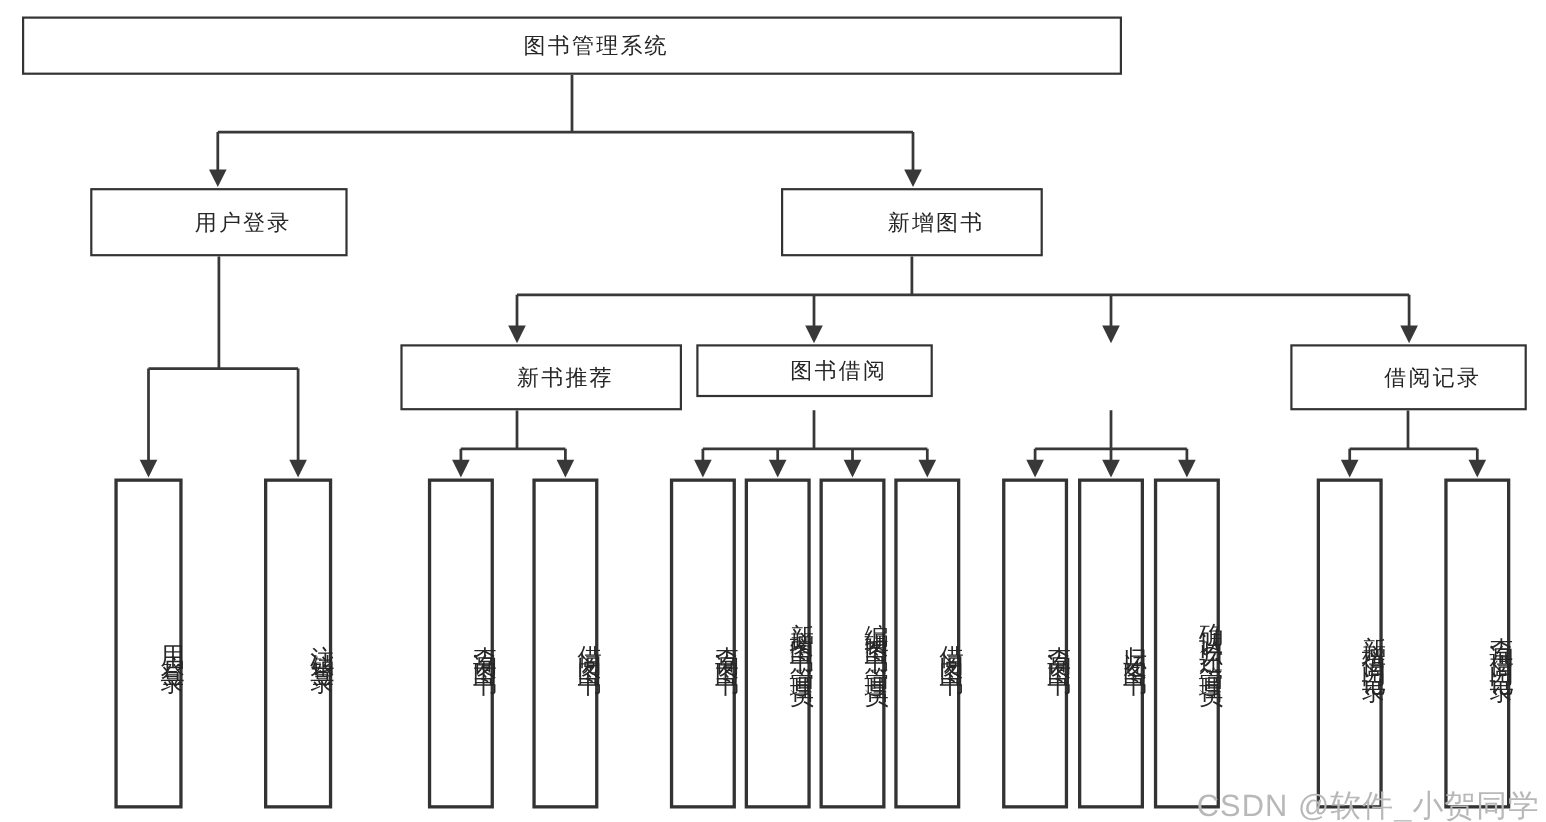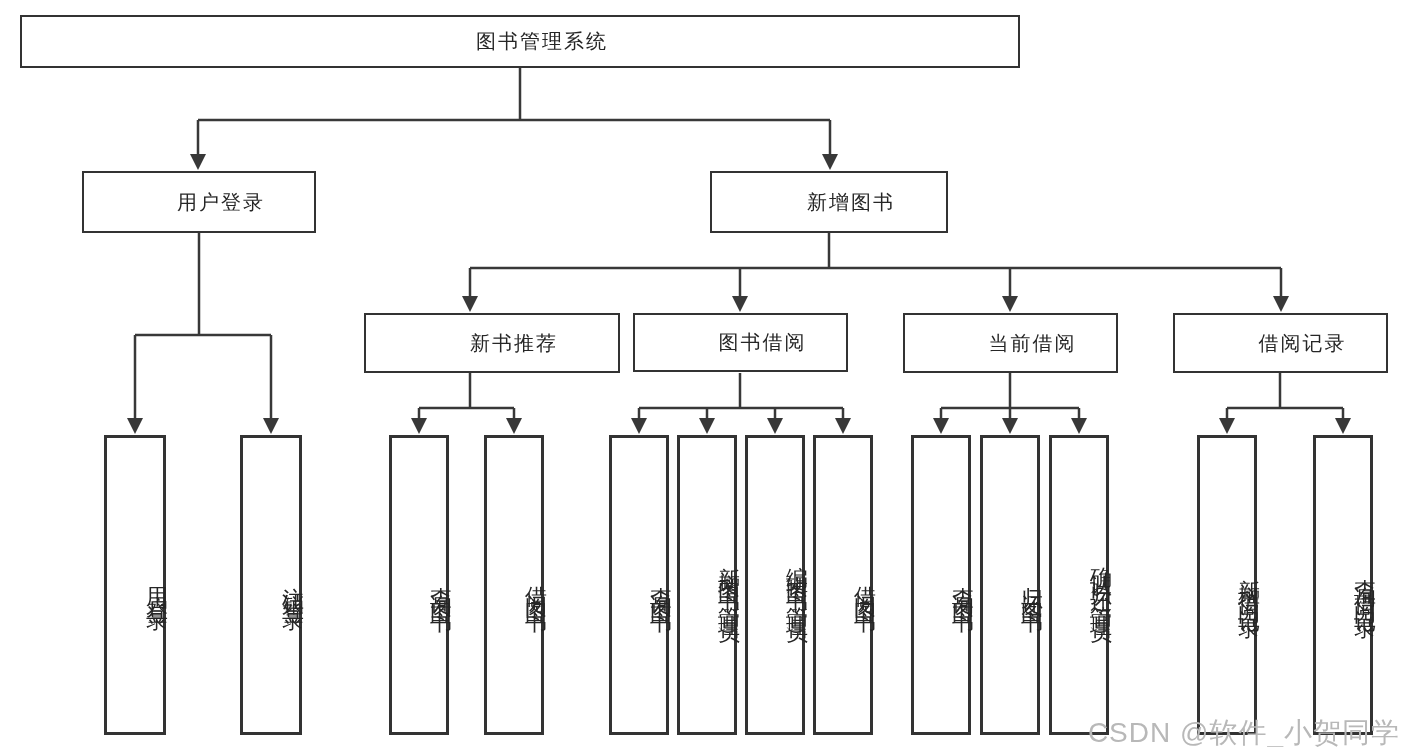--- a/index.html
+++ b/index.html
@@ -112,25 +112,22 @@
   <div class="node h" style="left:82px; top:171px; width:234px; height:62px;">
     <span class="label">用户登录</span>
   </div>
   <div class="node h" style="left:710px; top:171px; width:238px; height:62px;">
     <span class="label">新增图书</span>
   </div>
 
   <div class="node h" style="left:364px; top:313px; width:256px; height:60px;">
     <span class="label">新书推荐</span>
   </div>
-  <div class="node h" style="left:633px; top:313px; width:215px; height:59px;">
+  <div class="node h" style="left:633px; top:313px; width:215px; height:48px;">
     <span class="label">图书借阅</span>
-  </div>
-  <div class="node h" style="left:903px; top:313px; width:215px; height:60px;">
-    <span class="label">当前借阅</span>
   </div>
   <div class="node h" style="left:1173px; top:313px; width:215px; height:60px;">
     <span class="label">借阅记录</span>
   </div>
 
   <div class="node leaf" style="left:104px; top:435px; width:62px; height:300px;">
     <span class="label">用户登录</span>
   </div>
   <div class="node leaf" style="left:240px; top:435px; width:62px; height:300px;">
     <span class="label">注销登录</span>

